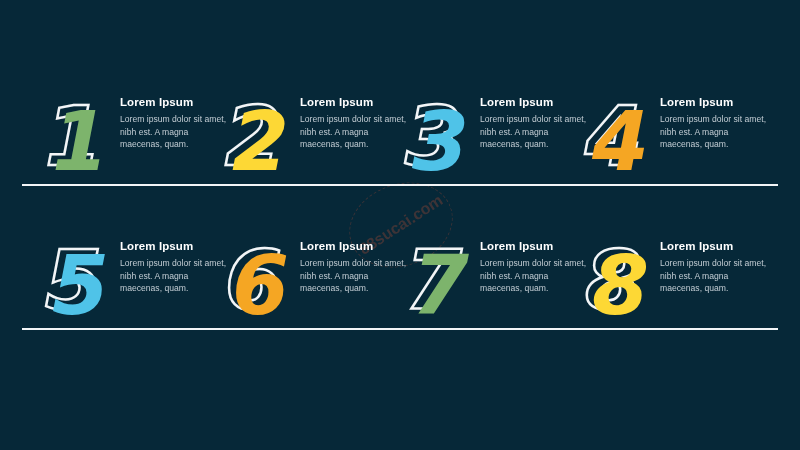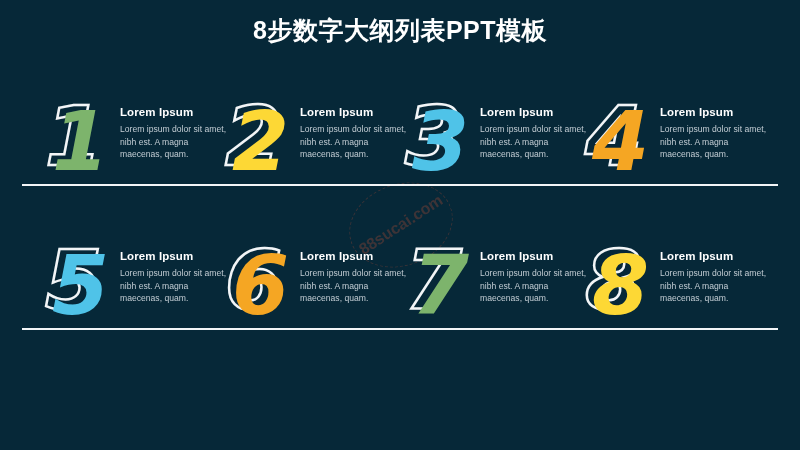--- a/index.html
+++ b/index.html
@@ -110,21 +110,21 @@
     -webkit-text-stroke: 2.5px #f2f5f7;
     transform: translate(-7px, -5px);
   }
   .num.fill {
     color: #7DB46C;
     -webkit-text-stroke: 1px rgba(6,40,56,0.0);
   }
 
   .txt {
     position: absolute;
-    left: 68px; top: 10px;
+    left: 68px; top: 0;
     width: 112px;
   }
   .heading {
     color: #ffffff;
     font-size: 11.5px;
     font-weight: bold;
     margin: 0 0 5px 0;
     letter-spacing: 0.1px;
     white-space: nowrap;
   }
@@ -133,21 +133,20 @@
     font-size: 8.6px;
     line-height: 12.6px;
     margin: 0;
   }
 </style>
 </head>
 <body style="background: rgb(6, 40, 56);">
 
 <div id="slide">
 
-  <div id="title" style="color: rgb(255, 255, 255);">8步数字大纲列表PPT模板</div>
 
   <div id="watermark">
     <div class="ring" style="border-color: rgb(138, 68, 54);"></div>
     <div class="wmtext" style="color: rgb(138, 68, 54);">88sucai.com</div>
   </div>
 
   <div class="row row-top">
     <div class="rule" style="background: rgb(242, 245, 247);"></div>
 
     <div class="item i0">

